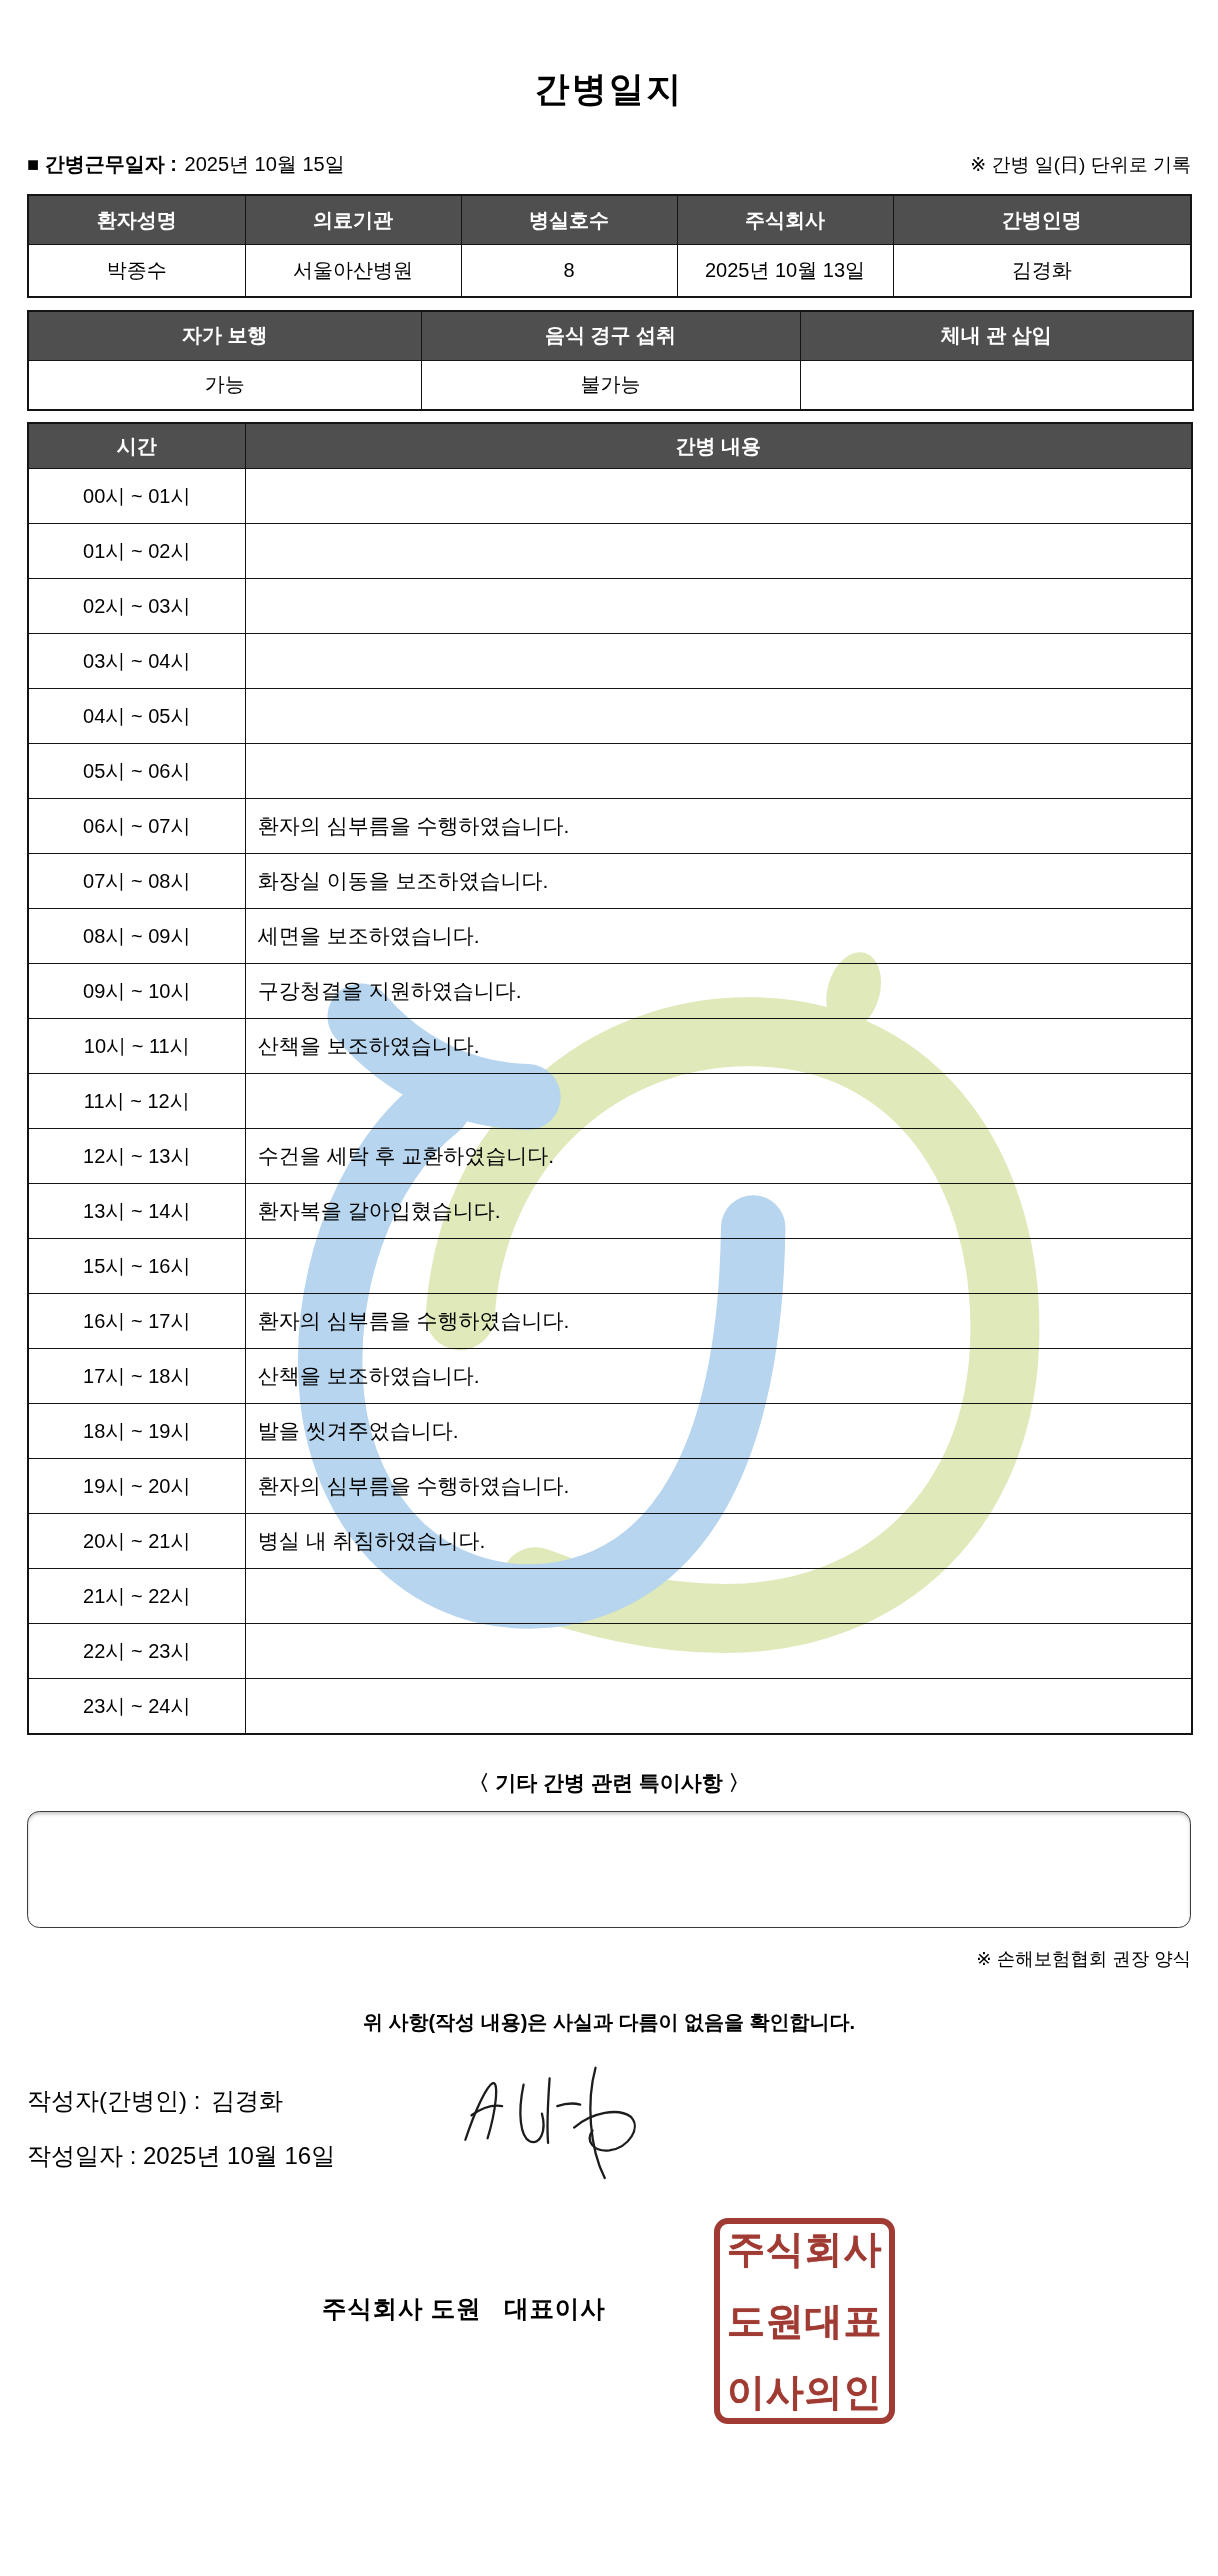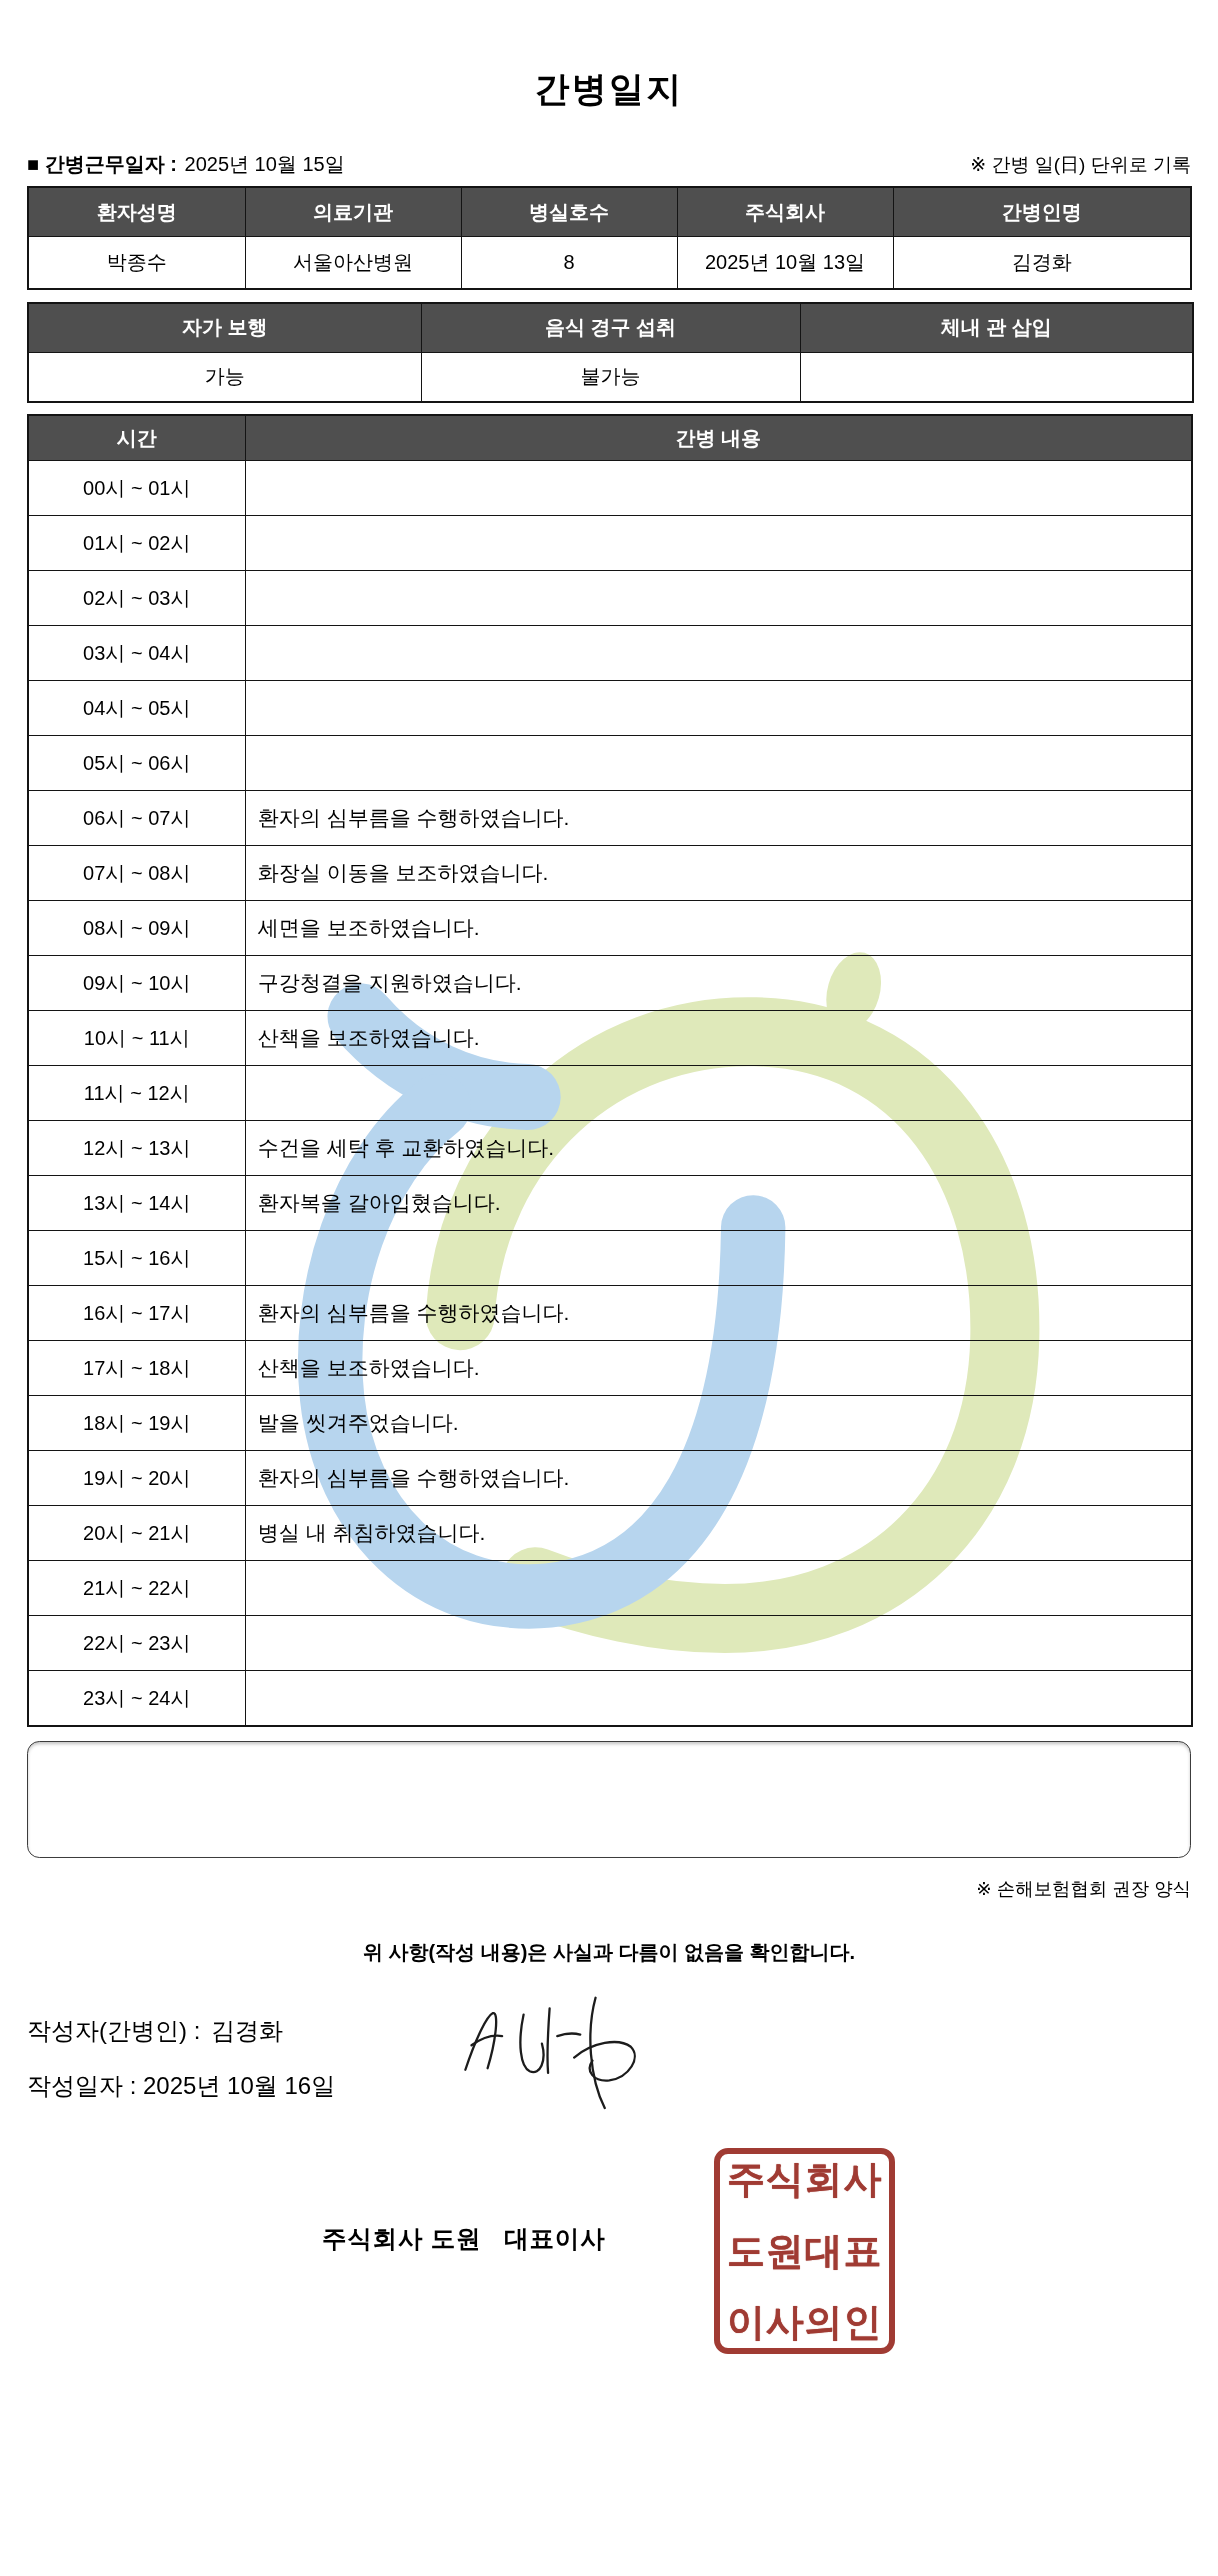--- a/index.html
+++ b/index.html
@@ -22,21 +22,21 @@
     display:flex;justify-content:space-between;align-items:flex-end;
     margin-top:38px;font-size:20px;
   }
   .meta-left{font-weight:700;}
   .meta-left .date{font-weight:400;margin-left:7.7px;}
   .meta-right{font-size:19px;}
   table{border-collapse:collapse;table-layout:fixed;width:100%;background:transparent;}
   table{border:2.3px solid #141414;}
   td,th{border:1.5px solid #141414;font-size:20px;padding:0;}
   th{background:#4f4f4f;color:#ffffff;font-weight:700;}
-  .tbl-patient{margin-top:8px;}
+  .tbl-patient{margin-top:16px;}
   .tbl-patient th{height:48px;}
   .tbl-patient td{height:51px;text-align:center;background:transparent;}
   .tbl-cond{margin-top:11.5px;}
   .tbl-cond th{height:48px;}
   .tbl-cond td{height:48px;text-align:center;}
   .tbl-log{margin-top:11.5px;}
   .tbl-log th{height:44px;}
   .tbl-log td.time{height:54px;text-align:center;}
   .tbl-log td.desc{padding-left:12.3px;text-align:left;font-size:21px;}
   .notes-heading{
@@ -242,20 +242,21 @@
             <td class="time">22시 ~ 23시</td>
             <td class="desc"></td>
           </tr>
       <tr>
             <td class="time">23시 ~ 24시</td>
             <td class="desc"></td>
           </tr>
     </tbody>
       </table>
 
+    <div class="notes-heading">〈 기타 간병 관련 특이사항 〉</div>
     <div class="notes-box"></div>
     <div class="form-note">※ 손해보험협회 권장 양식</div>
 
     <div class="confirm-statement">위 사항(작성 내용)은 사실과 다름이 없음을 확인합니다.</div>
 
     <div class="writer-line">
       <span>작성자(간병인) :</span><span class="name">김경화</span>
       <svg class="signature" width="207" height="134" viewBox="0 0 270 175" aria-hidden="true">
         <g fill="none" stroke="#1c1c1c" stroke-width="3" stroke-linecap="round">
           <path d="M16 112 C30 70 44 42 52 38 C60 36 56 74 45 110"></path>

